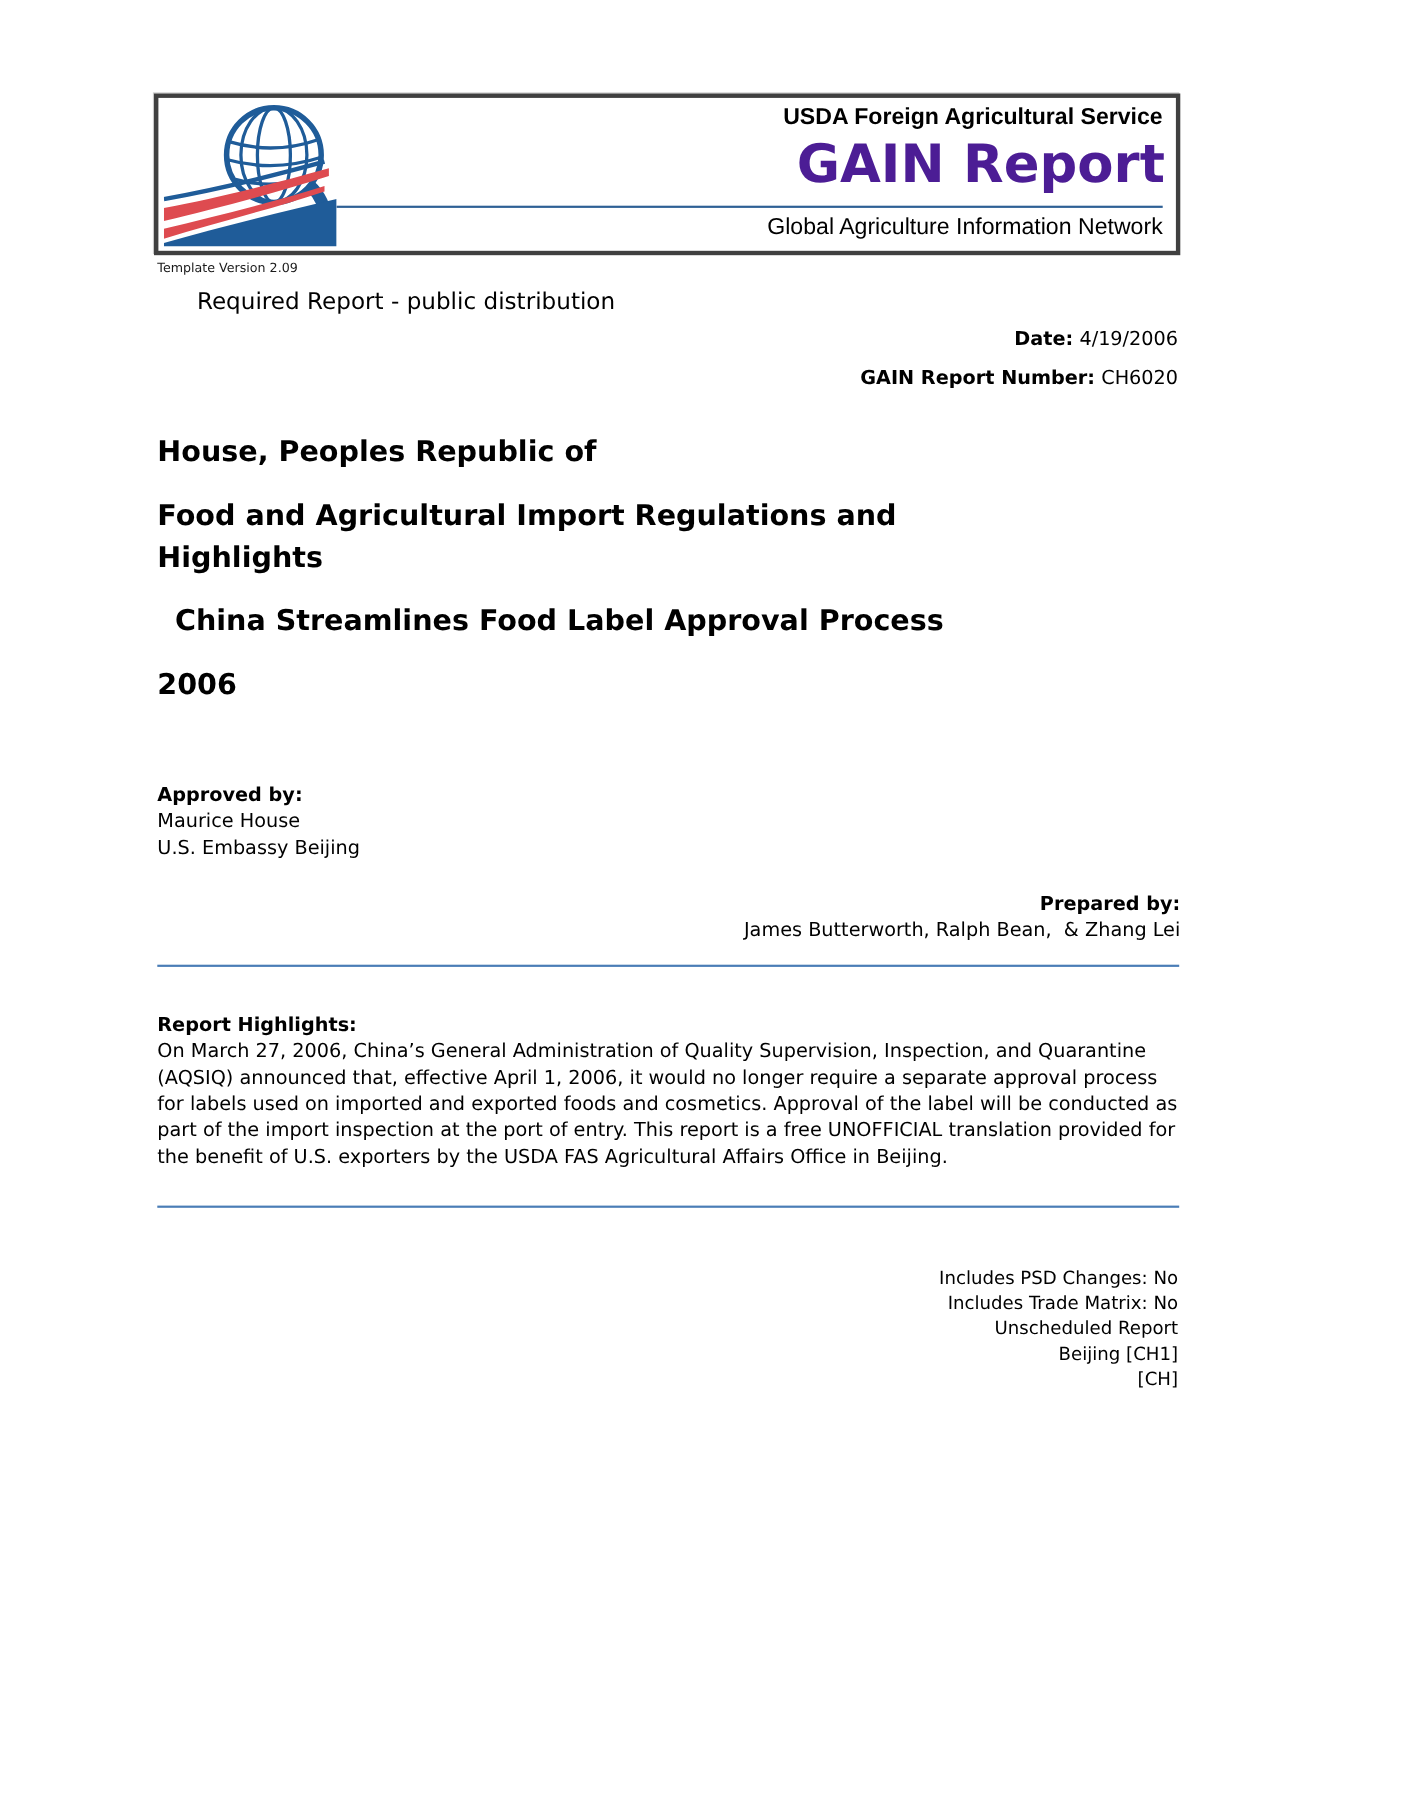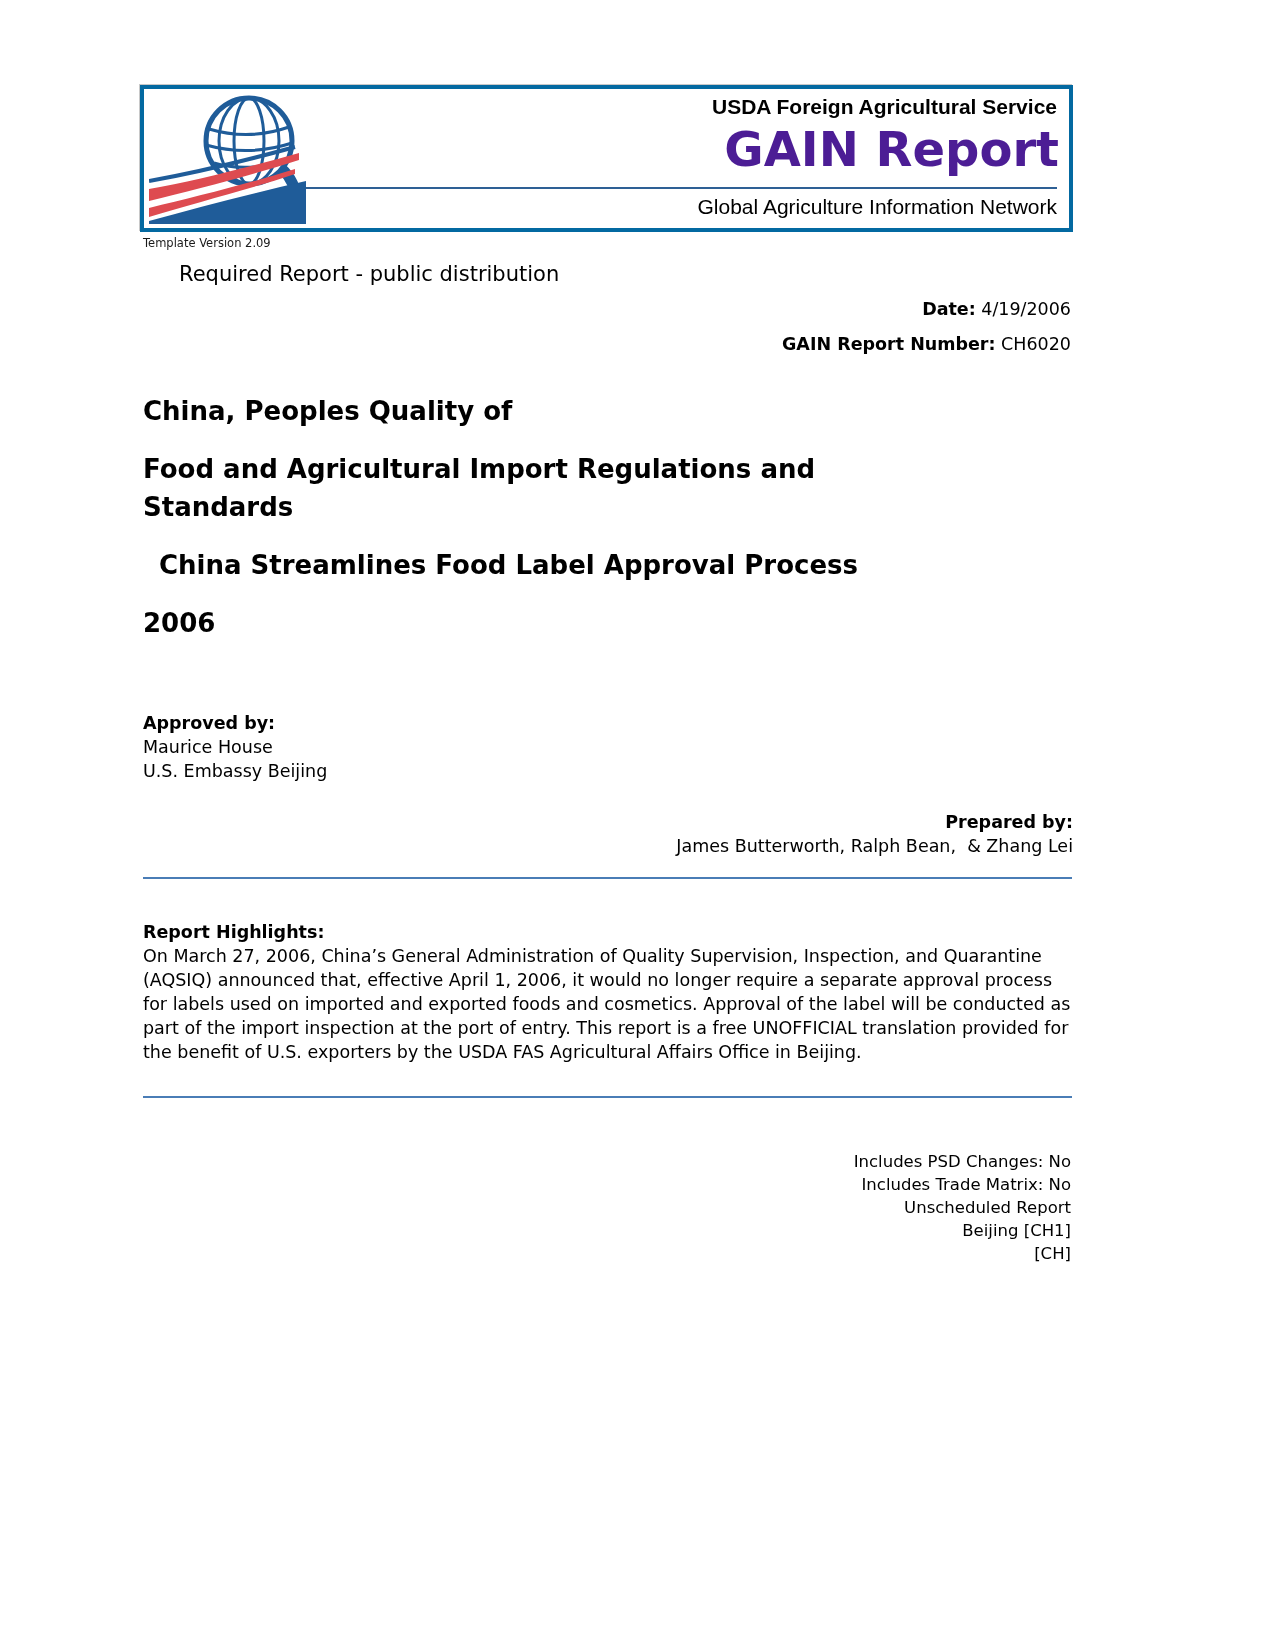--- a/index.html
+++ b/index.html
@@ -10,21 +10,21 @@
     color: #000;
     position: relative;
     overflow: hidden;
   }
   .page { position: absolute; left: 0; top: 0; width: 1275px; height: 1650px; background: #fff; }
 
   
   .banner {
     position: absolute; left: 140px; top: 85px;
     width: 933px; height: 147px;
-    border: 4px solid #0369a1;
+    border: 4px solid #404040;
     background: #fff;
     box-shadow: -1px -1px 0 #c8c8c8;
   }
   .logo-wrap { position: absolute; left: 5px; top: 4px; width: 157px; height: 131px; }
   .logo-wrap svg { width: 100%; height: 100%; display: block; }
 
   .agency-name {
     position: absolute; top: 5px; right: 12px;
     font-family: "Liberation Sans", sans-serif;
     font-weight: bold; font-size: 21px; line-height: 26px;
@@ -137,22 +137,22 @@
   </div>
 
   <div class="template-version">Template Version 2.09</div>
 
   <div class="distribution">Required Report - public distribution</div>
 
   <div class="meta-right meta-date"><span class="bold">Date:</span><span> 4/19/2006</span></div>
 
   <div class="meta-right meta-number"><span class="bold">GAIN Report Number:</span><span> CH6020</span></div>
 
-  <div class="doc-title t-country">China, Peoples Quality of</div>
-  <div class="doc-title t-subject">Food and Agricultural Import Regulations and Standards</div>
+  <div class="doc-title t-country">House, Peoples Republic of</div>
+  <div class="doc-title t-subject">Food and Agricultural Import Regulations and Highlights</div>
   <div class="doc-title t-report">China Streamlines Food Label Approval Process</div>
   <div class="doc-title t-year">2006</div>
 
   <div class="people p-approved">
     <div class="bold">Approved by:</div>
     <div>Maurice House</div>
     <div>U.S. Embassy Beijing</div>
   </div>
 
   <div class="people p-prepared">

